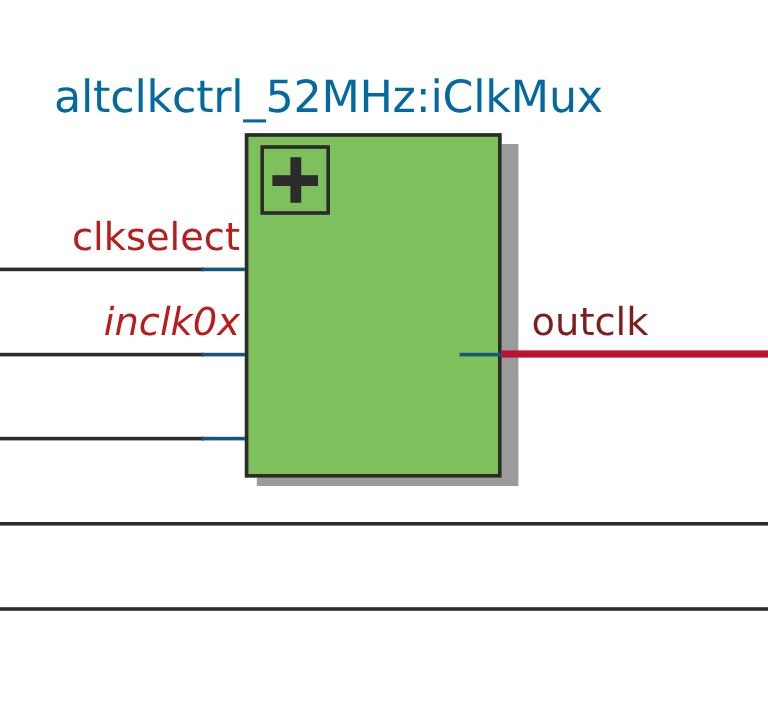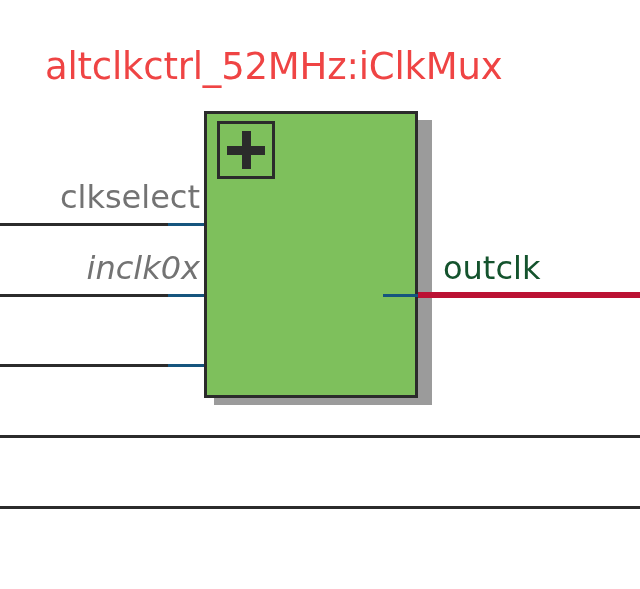--- a/index.html
+++ b/index.html
@@ -15,24 +15,24 @@
     width: 640px;
     height: 589px;
     background: #ffffff;
     overflow: hidden;
   }
 
   
   .block-title {
     position: absolute;
     left: 45px;
-    top: 45px;
+    top: 59px;
     font-size: 37px;
     line-height: 44px;
-    color: #ef4444;
+    color: #0369a1;
     white-space: nowrap;
     letter-spacing: -0.2px;
   }
 
   
   .block-shadow {
     position: absolute;
     left: 214px;
     top: 120px;
     width: 218px;
@@ -100,27 +100,27 @@
     height: 6px;
     background: #bb1133;
   }
 
   
   .pin-label {
     position: absolute;
     font-size: 32px;
     line-height: 38px;
     white-space: nowrap;
-    color: #737373;
+    color: #b91c1c;
   }
   .pin-label.input {
     text-align: right;
   }
   .pin-label.output {
-    color: #14532d;
+    color: #7f1d1d;
     text-align: left;
   }
 
   
   .sheet-rule {
     position: absolute;
     left: 0;
     width: 640px;
     height: 3px;
     background: #2b2b2b;

